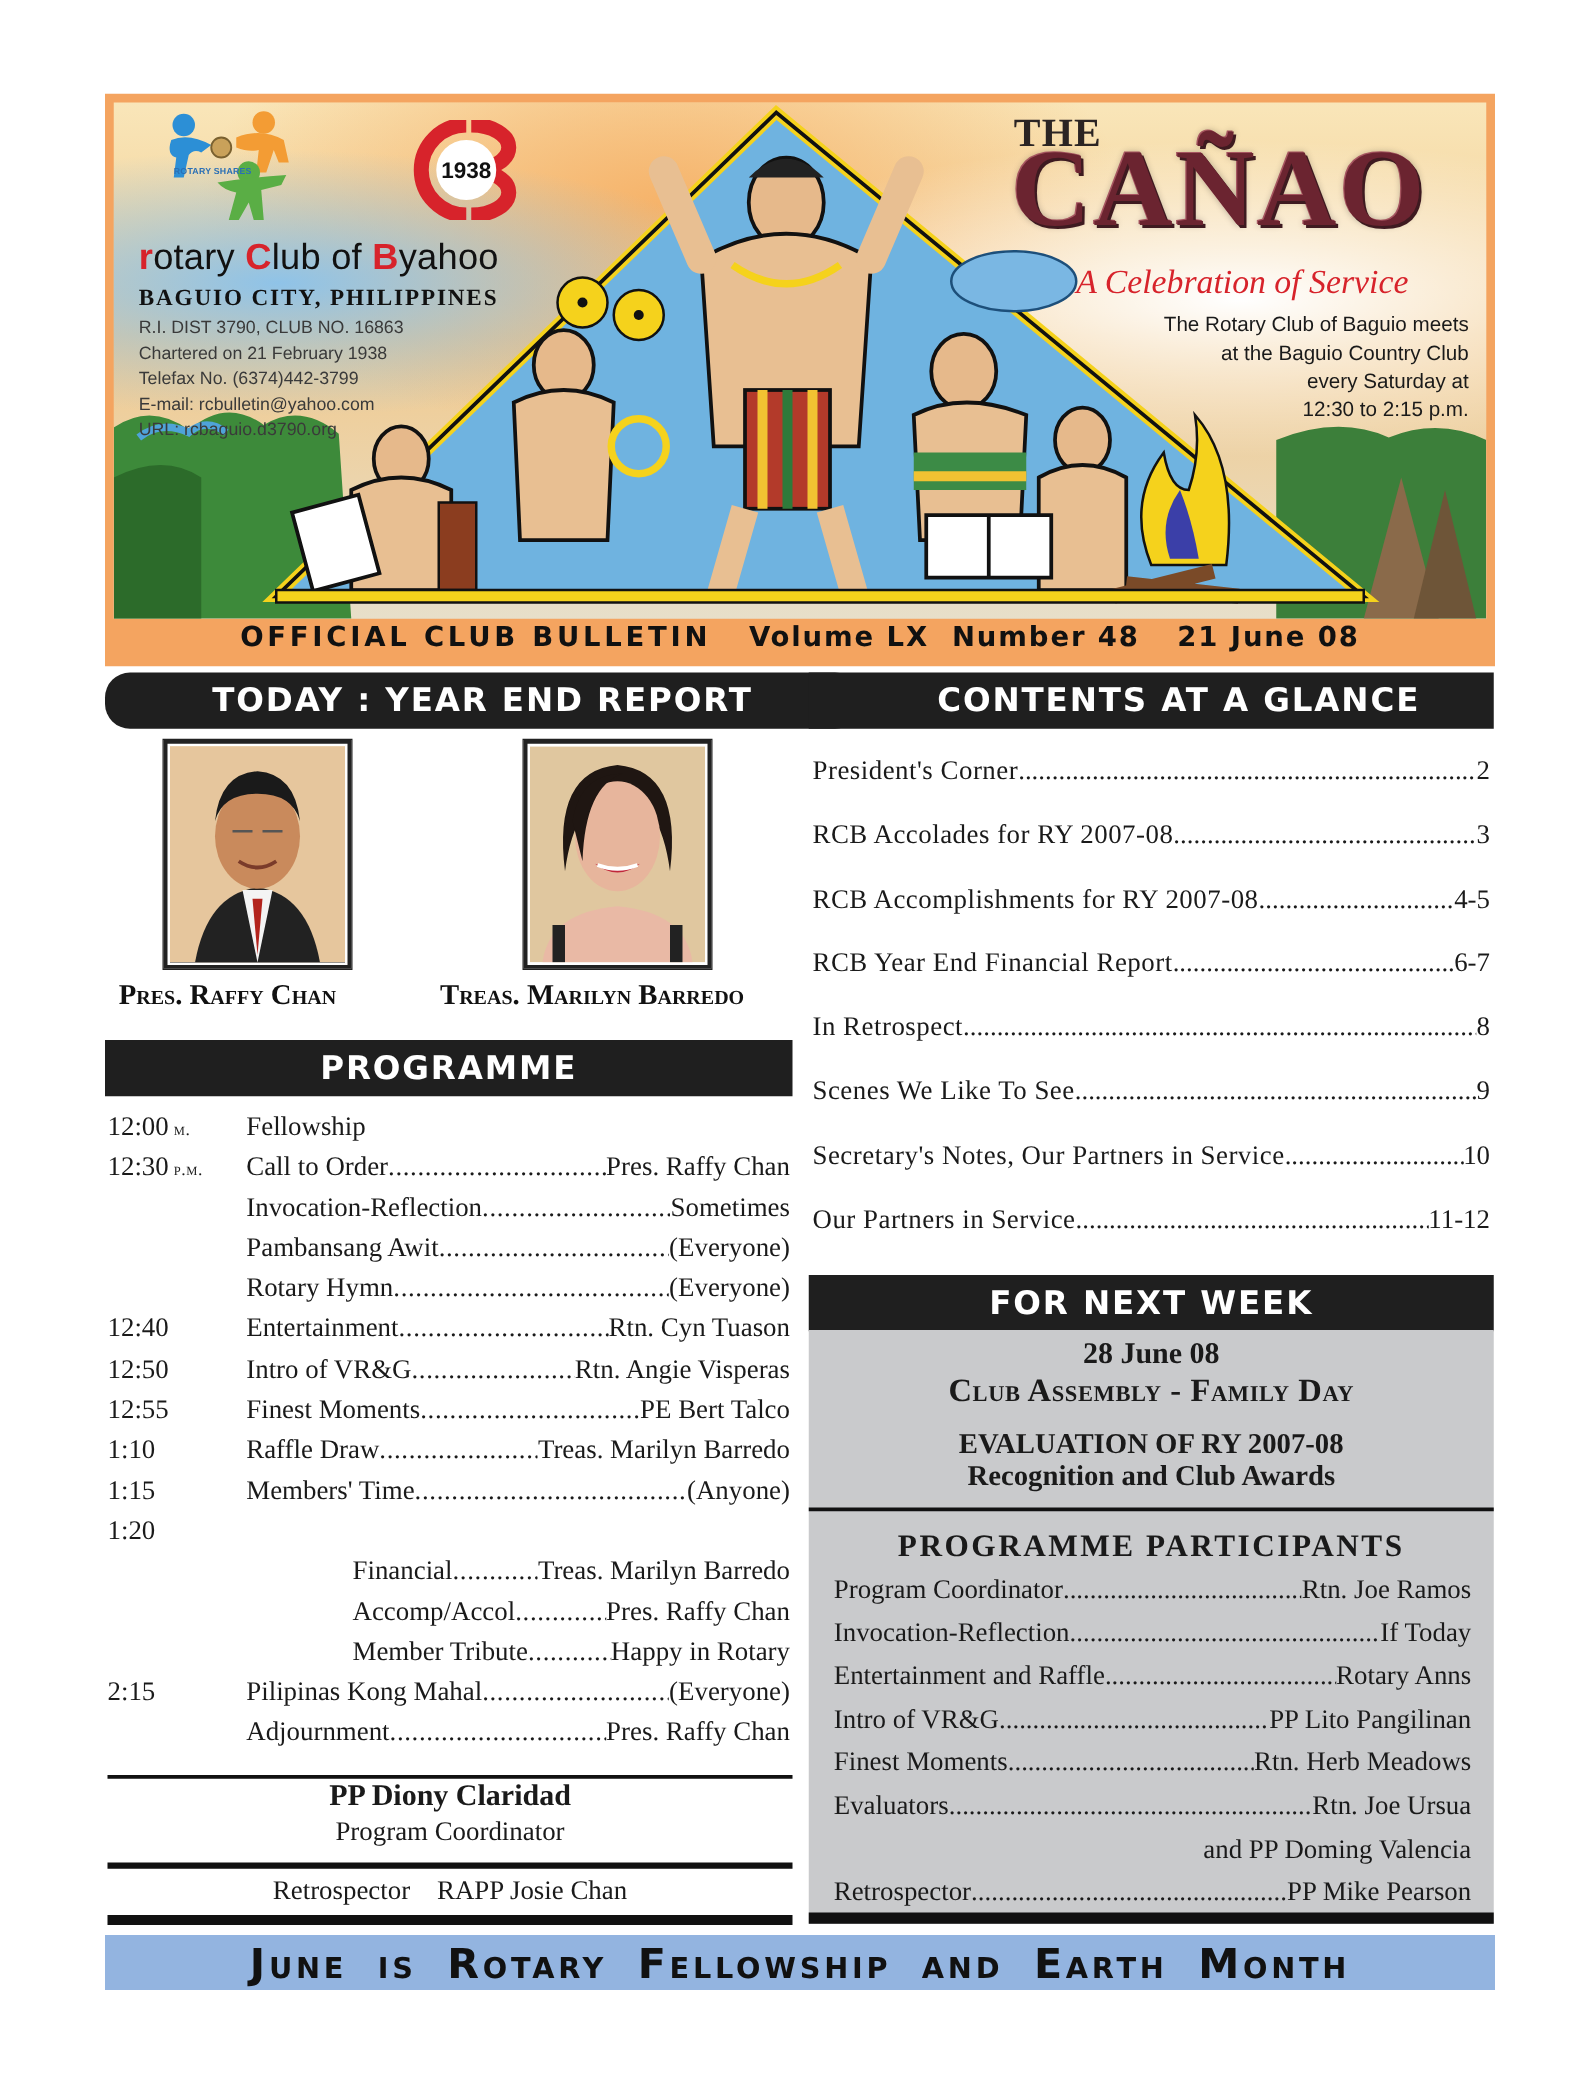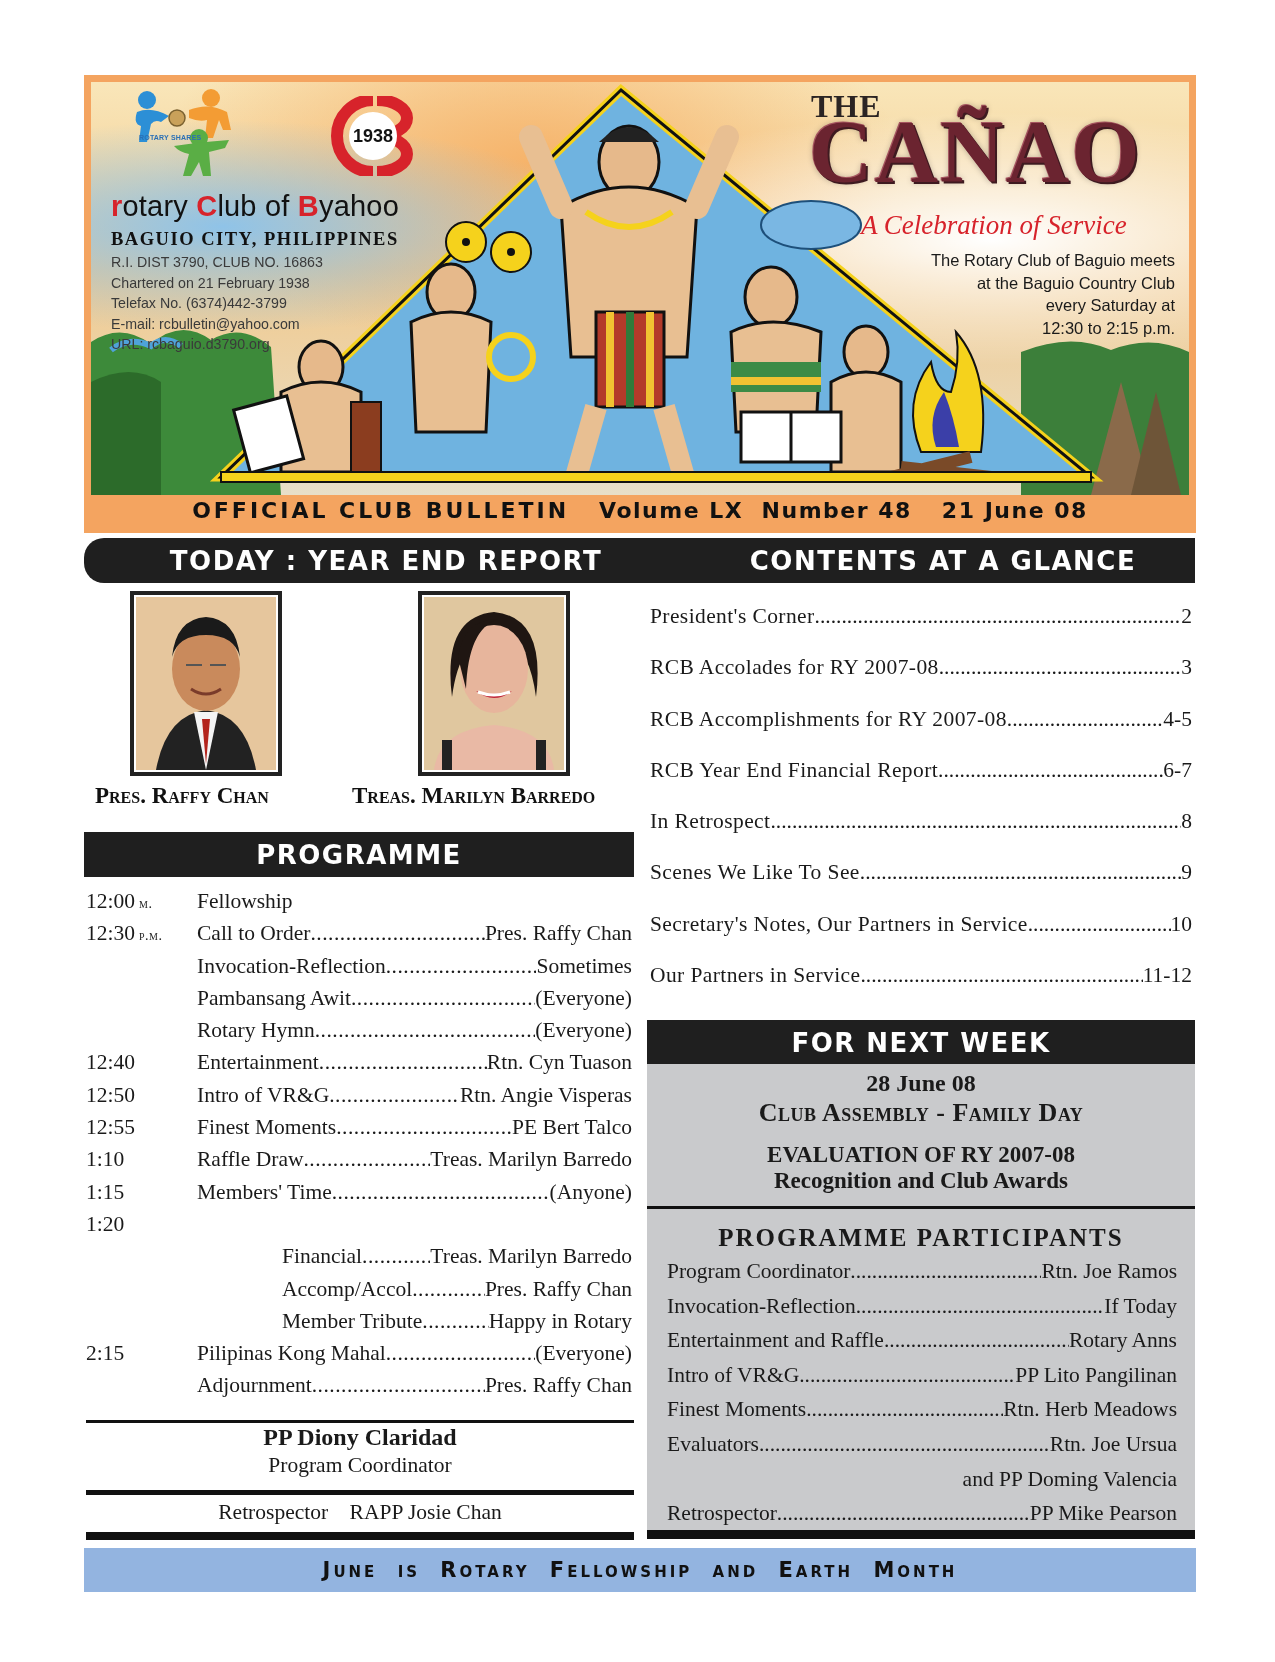--- a/index.html
+++ b/index.html
@@ -147,21 +147,21 @@
   .pp-row .lbl { flex: 0 0 auto; }
   .pp-row .dots { flex: 1 1 auto; overflow: hidden; }
   .pp-row .dots::after { content: "..............................................................................................................."; }
   .pp-row .who { flex: 0 0 auto; }
   .pp-row.cont { justify-content: flex-end; }
 
   
   .footer-banner {
     position: absolute; left: 84px; top: 1548px; width: 1112px; height: 44px; background: #93b4e0;
     display: flex; align-items: center; justify-content: center;
-    font-family: "DejaVu Sans", sans-serif; font-weight: bold; font-size: 21px; font-variant: small-caps;
+    font-family: "DejaVu Sans", sans-serif; font-weight: bold; font-size: 33px; font-variant: small-caps;
     letter-spacing: 3px; color: #111; word-spacing: 10px; white-space: nowrap;
   }
 </style>
 </head>
 <body>
 
 <div class="masthead">
   <div class="masthead-art">
 
     <svg class="pyramid" viewBox="0 0 1098 413" preserveAspectRatio="none">

